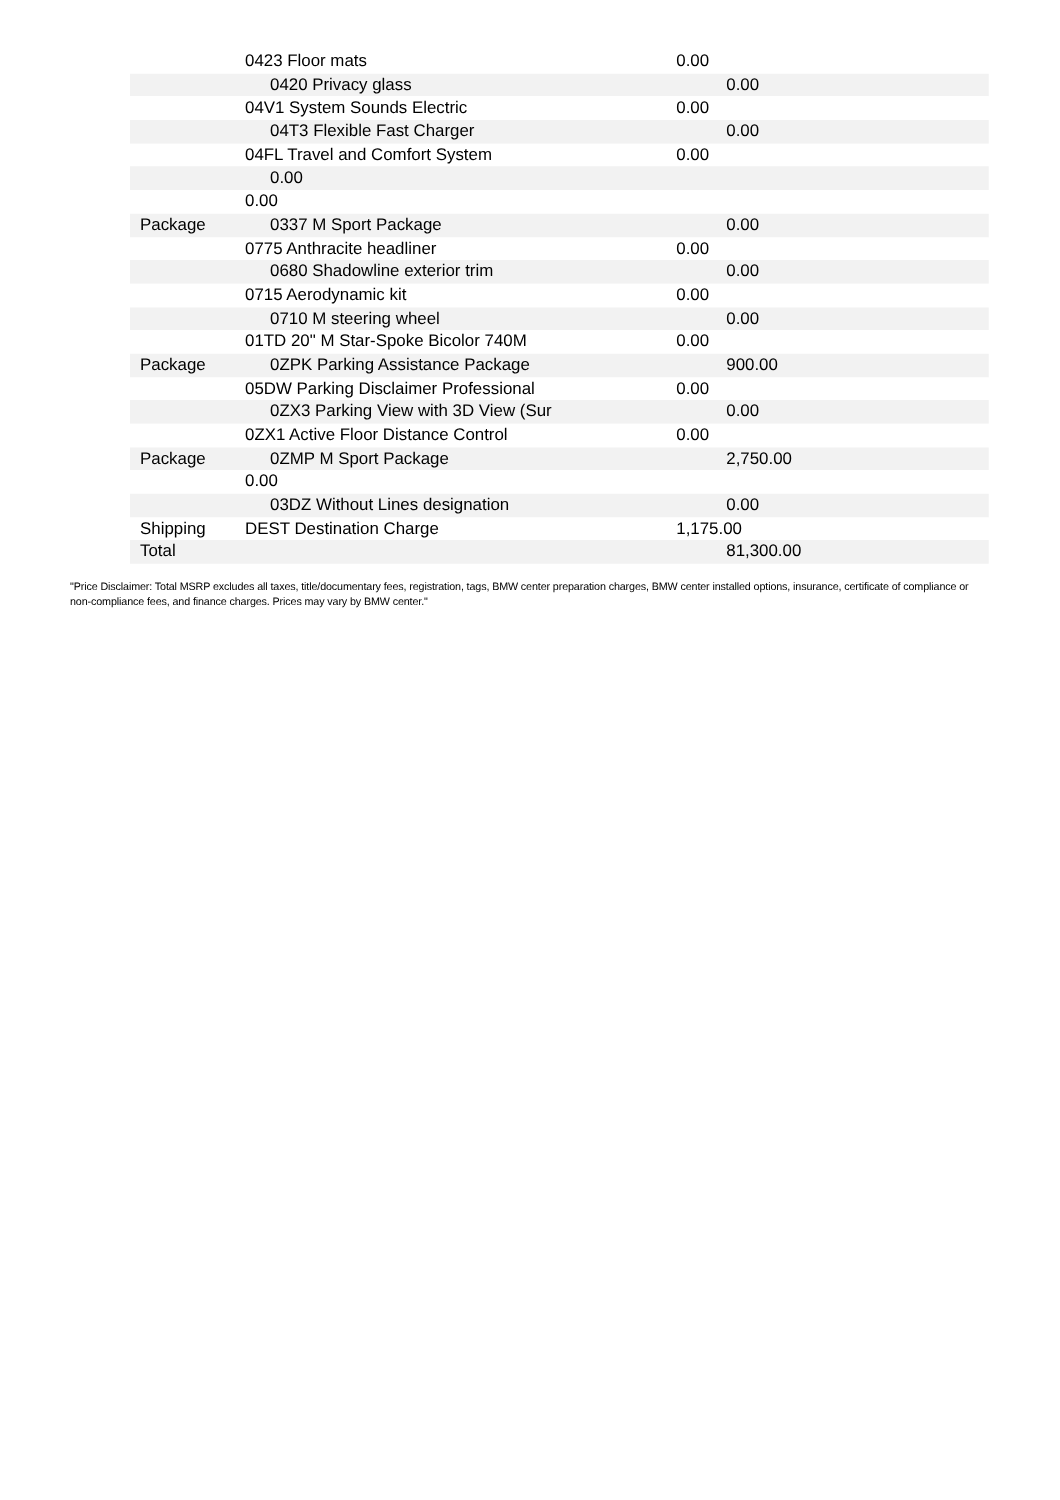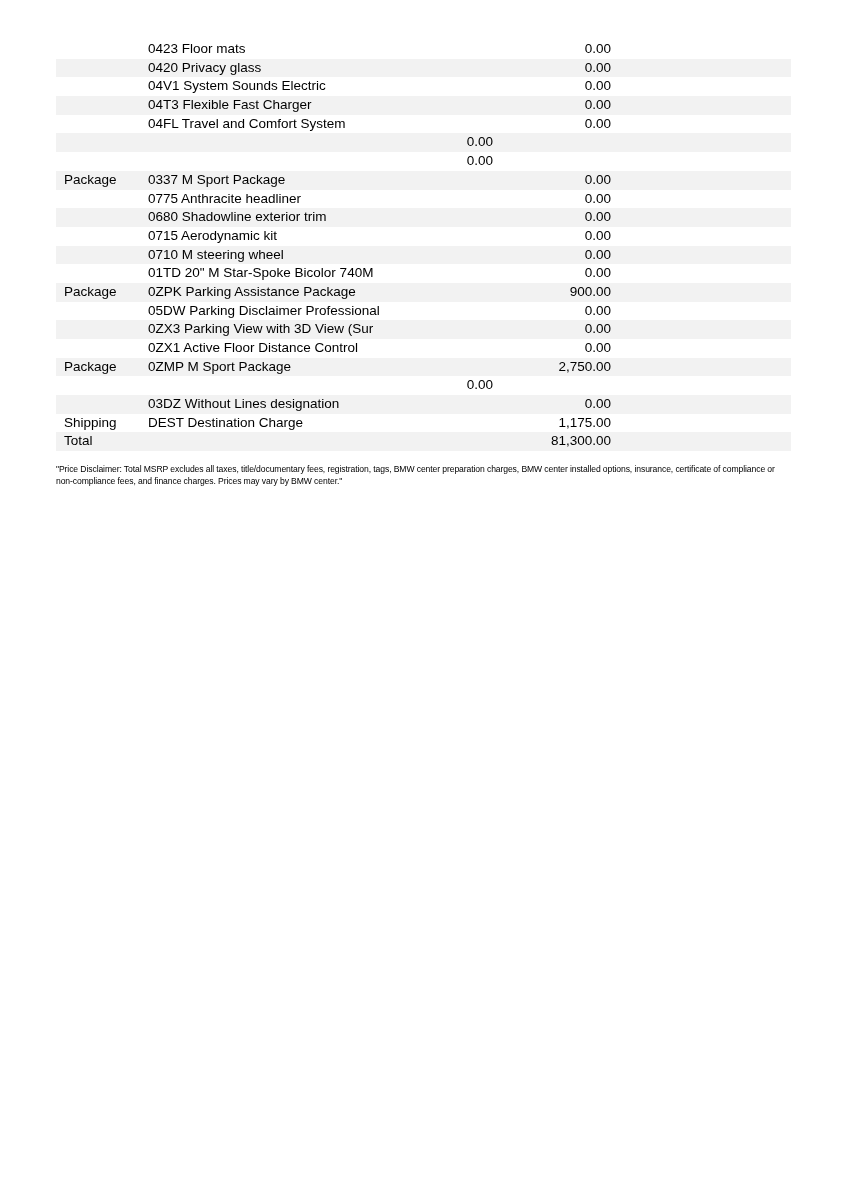--- a/index.html
+++ b/index.html
@@ -21,38 +21,39 @@
     left: 56px;
     top: 40px;
     width: 735px;
   }
   .row {
     display: grid;
     grid-template-columns: 92px 345px 118px 1fr;
     align-items: center;
     height: 18.7px;
     background: #ffffff;
+    margin-left: 48px;
   }
   .row.alt {
     background: var(--stripe, #f2f2f2);
+    gap: 20px;
   }
   .cell {
     font-size: 13.5px;
     line-height: 18.7px;
     white-space: nowrap;
     overflow: hidden;
   }
   .cell.cat {
     padding-left: 8px;
   }
   .cell.item {
     padding-left: 0;
   }
   .cell.price {
-    text-align: right;
   }
   .disclaimer {
     position: absolute;
     left: 56px;
     top: 464px;
     width: 725px;
     margin: 0;
     font-size: 8.6px;
     line-height: 11.5px;
     color: #000000;

